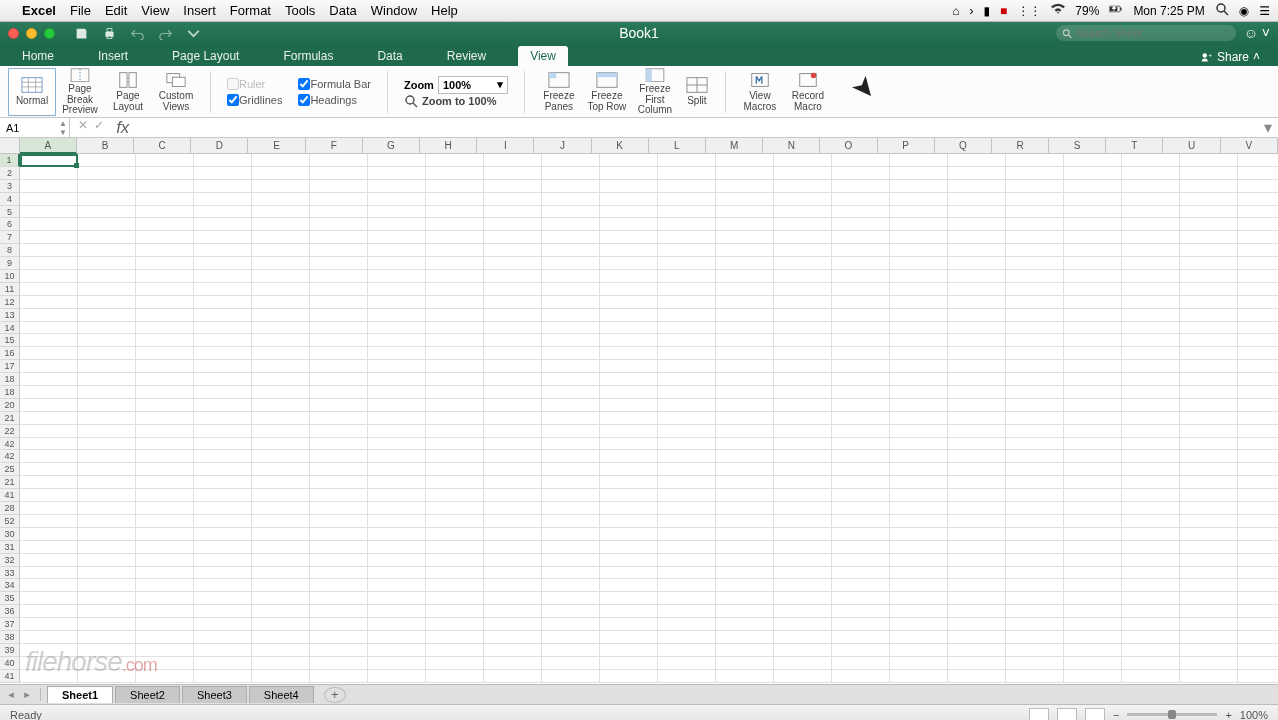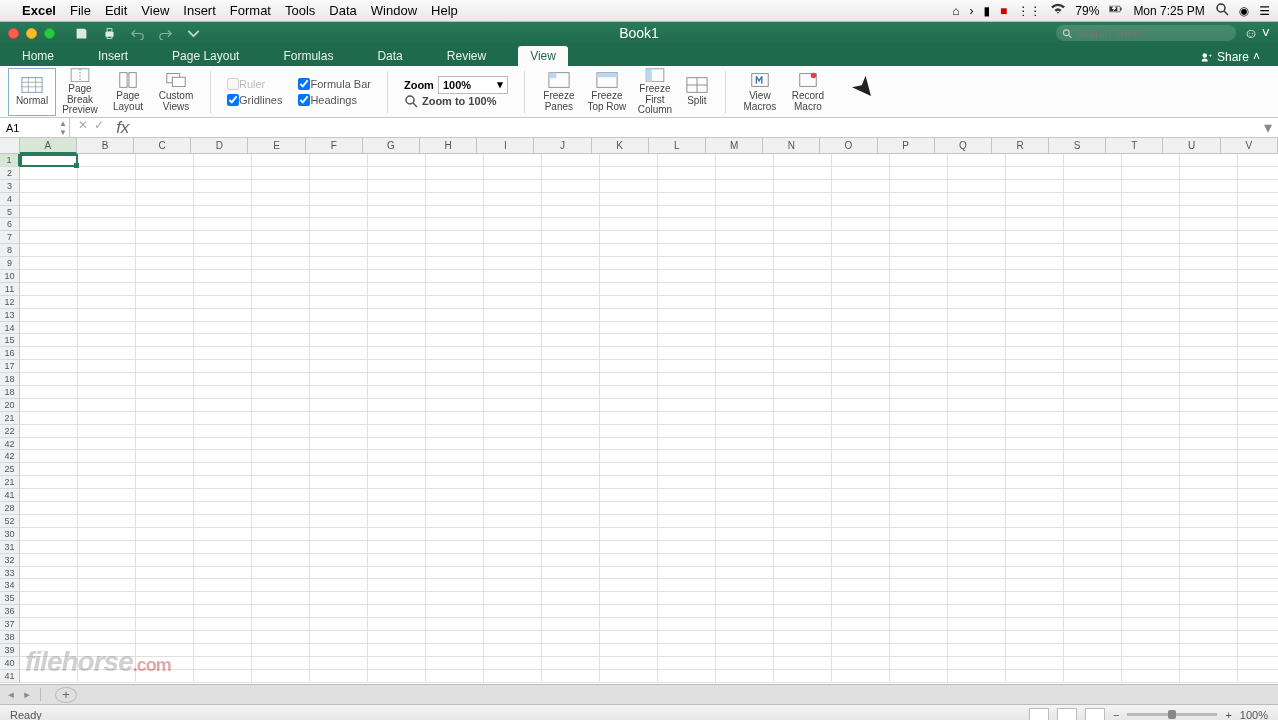--- a/index.html
+++ b/index.html
@@ -84,21 +84,21 @@
 .status-bar { height: 20px; background: linear-gradient(#f4f4f4,#e4e4e4); border-top: 1px solid #bbb; display: flex; align-items: center; padding: 0 10px; font-size: 11px; color: #555; }
 .status-bar .right-side { margin-left: auto; display: flex; align-items: center; gap: 8px; }
 .view-btn { width: 20px; height: 14px; border: 1px solid #bbb; background: #fff; }
 .zoom-slider { width: 90px; height: 3px; background: #bbb; position: relative; }
 .zoom-slider .thumb { position: absolute; left: 45%; top: -3px; width: 8px; height: 9px; background: #888; border-radius: 2px; }
 
 
 .cursor-overlay { position: absolute; left: 852px; top: 72px; pointer-events: none; font-size: 28px; transform: rotate(-15deg); color: #222; }
 
 
-.watermark { position: absolute; left: 25px; bottom: 42px; font-size: 28px; font-weight: bold; color: rgba(120,120,120,0.35); font-style: italic; letter-spacing: -1px; }
+.watermark { position: absolute; left: 25px; bottom: 42px; font-size: 28px; font-weight: normal; color: rgba(120,120,120,0.35); font-style: italic; letter-spacing: -1px; }
 .watermark .com { color: rgba(180,0,0,0.35); font-style: normal; font-size: 18px; }
 </style>
 </head>
 <body>
 
 <div class="mac-menubar">
   <div class="left">
     <span></span>
     <span class="app-name">Excel</span>
     <span>File</span>
@@ -1413,20 +1413,26 @@
         </div>
       </div>
   </div>
 </div>
 
 <div class="sheet-tabs-bar">
   <div class="sheet-nav">
     <span>◂</span>
     <span>▸</span>
   </div>
+  <div id="sheet-tabs" style="display:flex">
+      <div class="sheet-tab active">Sheet1</div>
+      <div class="sheet-tab">Sheet2</div>
+      <div class="sheet-tab">Sheet3</div>
+      <div class="sheet-tab">Sheet4</div>
+    </div>
   <div class="add-sheet">+</div>
 </div>
 
 <div class="status-bar">
   <span>Ready</span>
   <div class="right-side">
     <div class="view-btn"></div>
     <div class="view-btn"></div>
     <div class="view-btn"></div>
     <span>−</span>

